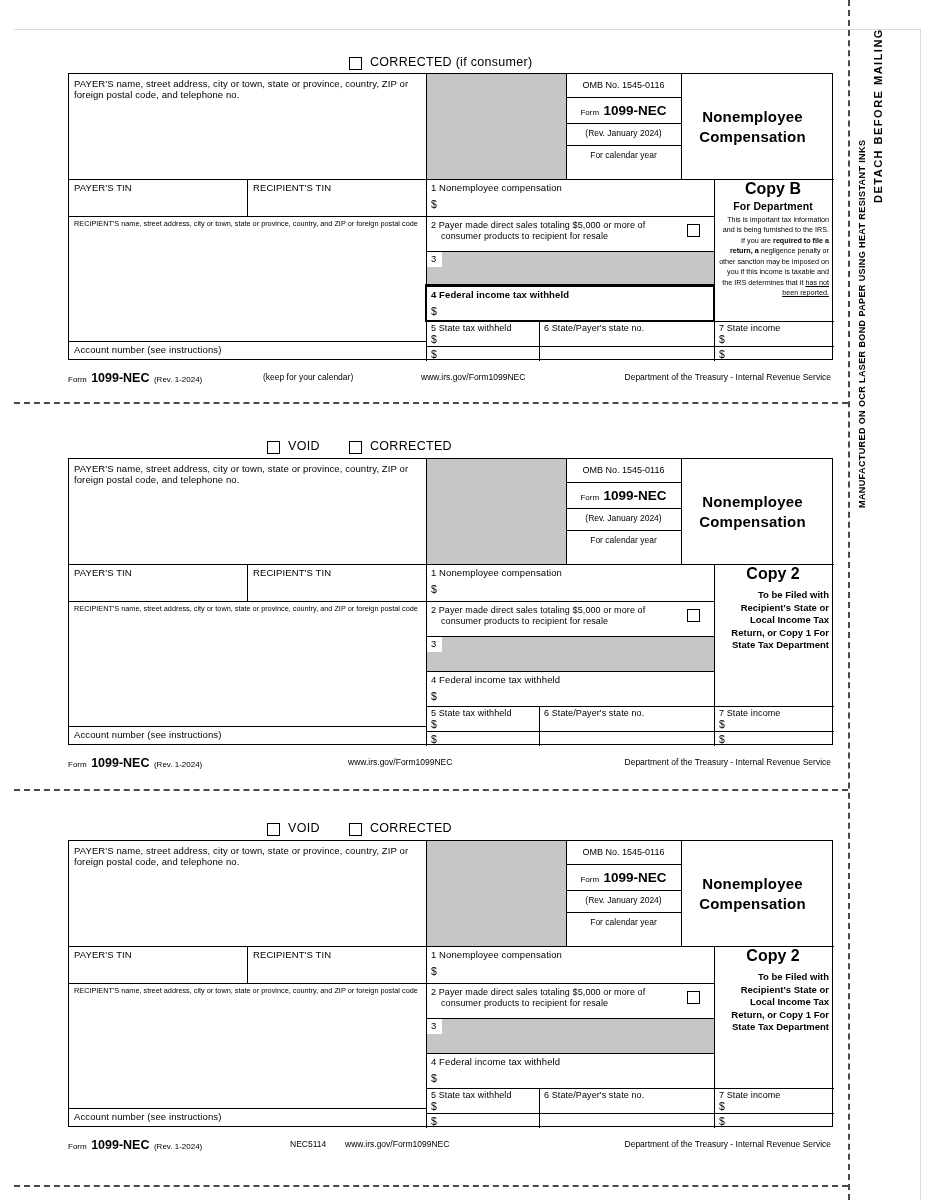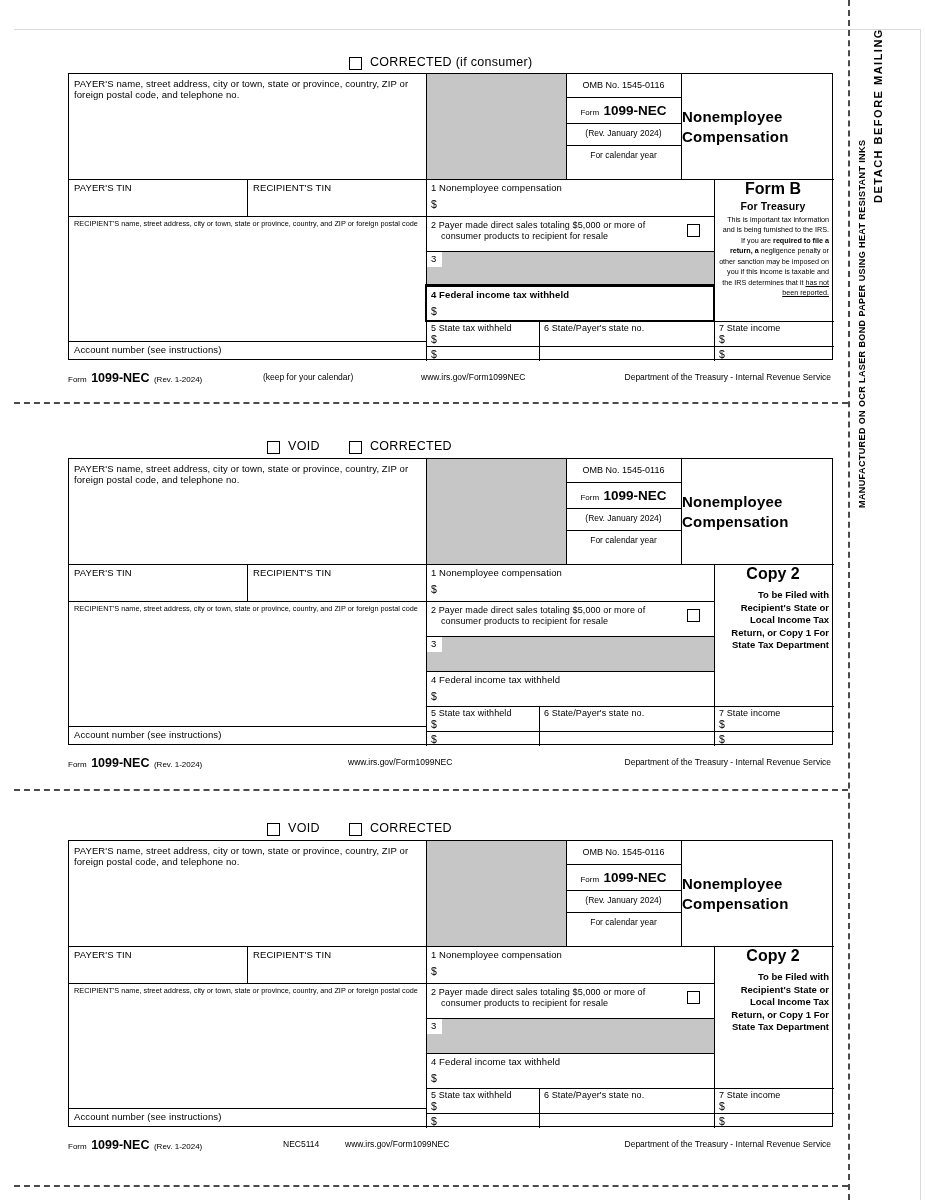--- a/index.html
+++ b/index.html
@@ -15,21 +15,21 @@
   .lbl{position:absolute;font-size:9.5px;line-height:1.2;letter-spacing:.1px}
   .sm{font-size:8.5px}
   .xs{font-size:7.3px;letter-spacing:0}
   .b{font-weight:bold}
   .dol{position:absolute;font-size:10.5px}
   .chk{position:absolute;width:13px;height:13px;border:1.5px solid #000;background:#fff}
   .chklbl{position:absolute;font-size:12.5px;letter-spacing:.3px}
   .right{text-align:right}
   .center{text-align:center}
   .ombcell{position:absolute;left:497px;width:115px;text-align:center}
-  .title{position:absolute;left:613px;top:33px;width:146px;padding-right:5px;text-align:left;
+  .title{position:absolute;left:613px;top:33px;width:146px;padding-right:5px;text-align:center;
          font-weight:bold;font-size:15px;line-height:1.3;letter-spacing:.2px}
   .copylbl{position:absolute;left:645px;width:118px;text-align:center;font-weight:bold;font-size:16px}
   .thick4{position:absolute;left:356px;top:210px;width:290px;height:38px;border:2.5px solid #000;pointer-events:none}
   .footer{position:absolute;left:68px;width:765px;height:20px}
   .vrot{position:absolute;transform:rotate(-90deg);transform-origin:0 0;white-space:nowrap}
   .dashh{position:absolute;left:14px;width:834px;border-top:2px dashed #4a4a4a}
 </style>
 </head>
 <body>
 
@@ -88,22 +88,22 @@
     <div class="thick4"></div>
     <div class="lbl" style="left:362px;top:249px;font-size:9px">5 State tax withheld</div>
     <div class="dol" style="left:362px;top:259px">$</div>
     <div class="dol" style="left:362px;top:274px">$</div>
     <div class="lbl" style="left:475px;top:249px;font-size:9px">6 State/Payer's state no.</div>
     <div class="lbl" style="left:650px;top:249px;font-size:9px">7 State income</div>
     <div class="dol" style="left:650px;top:259px">$</div>
     <div class="dol" style="left:650px;top:274px">$</div>
     <div class="lbl" style="left:5px;top:270px">Account number (see instructions)</div>
 
-    <div class="copylbl" style="top:106px">Form B</div>
-    <div class="lbl b center" style="left:645px;top:126px;width:118px;font-size:10.5px">For Treasury</div>
+    <div class="copylbl" style="top:106px">Copy B</div>
+    <div class="lbl b center" style="left:645px;top:126px;width:118px;font-size:10.5px">For Department</div>
     <div class="abs right" style="left:649px;top:141px;width:111px;font-size:7.2px;line-height:1.45"><span>This is important tax information and is being furnished to the IRS. If you are </span><span class="b">required to file a return, a </span><span>negligence penalty or other sanction may be imposed on you if this income is taxable and the IRS determines that it </span><span style="text-decoration:underline">has not been reported.</span></div>
   </div>
 
   <div class="footer" style="top:368px">
     <div class="abs" style="left:0;top:0"><span style="font-size:8px">Form</span> <span style="font-size:12.5px;font-weight:bold">1099-NEC</span> <span style="font-size:8px">(Rev. 1-2024)</span></div>
     <div class="abs sm" style="left:195px;top:4px">(keep for your calendar)</div>
     <div class="abs sm" style="left:353px;top:4px">www.irs.gov/Form1099NEC</div>
     <div class="abs sm" style="right:2px;top:4px">Department of the Treasury - Internal Revenue Service</div>
   </div>
 
@@ -224,21 +224,21 @@
     <div class="lbl" style="left:650px;top:249px;font-size:9px">7 State income</div>
     <div class="dol" style="left:650px;top:259px">$</div>
     <div class="dol" style="left:650px;top:274px">$</div>
     <div class="lbl" style="left:5px;top:270px">Account number (see instructions)</div>
     <div class="copylbl" style="top:106px">Copy 2</div>
     <div class="abs right b" style="left:651px;top:130px;width:109px;font-size:9.5px;line-height:1.32">To be Filed with Recipient's State or Local Income Tax Return, or Copy 1 For State Tax Department</div>
   </div>
 
   <div class="footer" style="top:1135px">
     <div class="abs" style="left:0;top:0"><span style="font-size:8px">Form</span> <span style="font-size:12.5px;font-weight:bold">1099-NEC</span> <span style="font-size:8px">(Rev. 1-2024)</span></div>
-    <div class="abs sm" style="left:215px;top:4px">NEC5114</div>
+    <div class="abs sm" style="left:222px;top:4px">NEC5114</div>
     <div class="abs sm" style="left:277px;top:4px">www.irs.gov/Form1099NEC</div>
     <div class="abs sm" style="right:2px;top:4px">Department of the Treasury - Internal Revenue Service</div>
   </div>
 
   <div class="dashh" style="top:1185px"></div>
 
   <div class="abs" style="left:848px;top:0;height:1200px;border-left:2px dashed #4a4a4a"></div>
   <div class="vrot b" style="left:872px;top:203px;font-size:11px;letter-spacing:1.5px">DETACH BEFORE MAILING</div>
   <div class="vrot b" style="left:857px;top:508px;font-size:9px;letter-spacing:.4px">MANUFACTURED ON OCR LASER BOND PAPER USING HEAT RESISTANT INKS</div>
 

